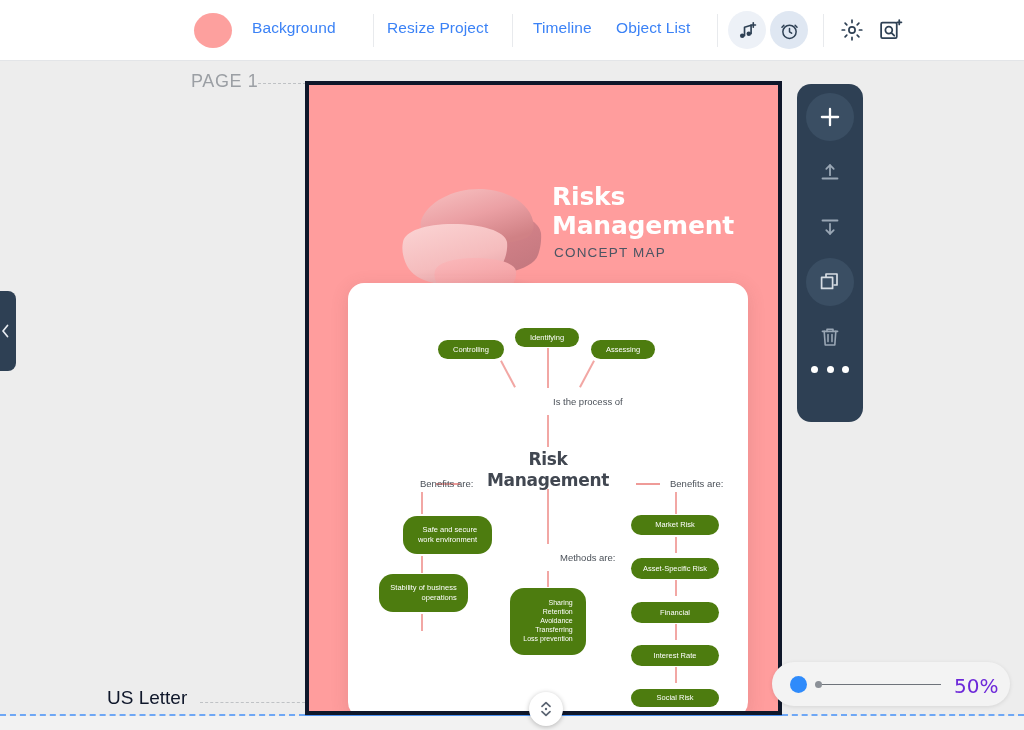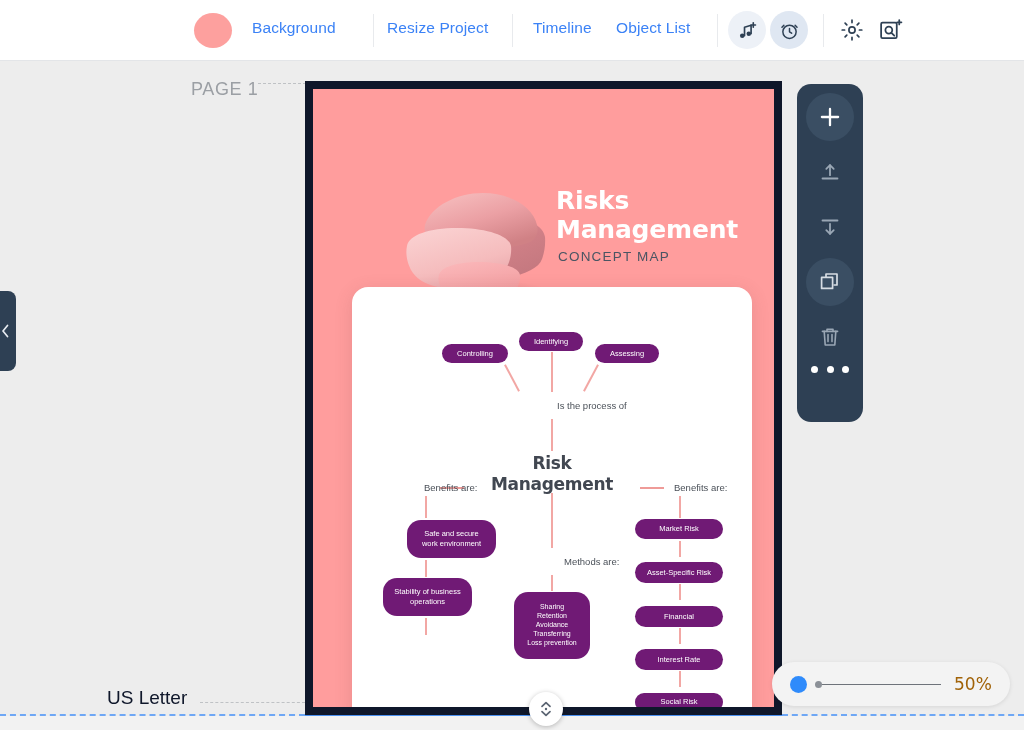--- a/index.html
+++ b/index.html
@@ -51,21 +51,21 @@
   #workspace {
     position: absolute; top: 61px; left: 0;
     width: 1024px; height: 669px;
     background: #ededed;
     overflow: hidden;
   }
 
   
   #page1-label {
     position: absolute; left: 191px; top: 10px;
-    font-size: 18px; color: #9b9fa4; letter-spacing: .6px; margin-top: 8px;
+    font-size: 18px; color: #9b9fa4; letter-spacing: .6px;
   }
   #page1-leader {
     position: absolute; left: 258px; top: 22px;
     width: 48px; height: 0;
     border-top: 1px dashed #bfc2c5;
   }
   #usletter-label {
     position: absolute; left: 107px; top: 626px;
     font-size: 19px; color: #0f172a;
   }
@@ -80,21 +80,21 @@
   }
 
   
   #poster-wrap {
     position: absolute; left: 305px; top: 20px;
     width: 477px; height: 634px;
   }
   #poster {
     position: absolute; inset: 0;
     background: #ff9d9d;
-    border: 8px solid #0f172a;
+    border: 4px solid #0f172a;
     overflow: hidden;
   }
   #poster-bottom-edge {
     position: absolute; left: 305px; top: 652px;
     width: 477px; height: 3px;
     background: #4a90f0;
   }
   #dash-line-left {
     position: absolute; left: 0; top: 653px;
     width: 305px; height: 0;
@@ -134,25 +134,25 @@
     position: absolute; left: 39px; top: 198px;
     width: 400px; height: 435px;
     background: #ffffff;
     border-radius: 16px;
     box-shadow: 0 4px 18px rgba(120,60,60,.16);
   }
 
   
   .pill {
     position: absolute;
-    background: #701a75;
+    background: #4d7c0f;
     border-radius: 999px;
     color: #ffffff;
     display: flex; align-items: center; justify-content: center;
-    text-align: center;
+    text-align: right;
     font-size: 7.5px;
     line-height: 1.28;
     padding: 0 6px;
     cursor: pointer;
   }
   .pill.rounded-box { border-radius: 14px; }
   .conn-v { position: absolute; width: 2px; background: #f2a7a4; }
   .conn-h { position: absolute; height: 2px; background: #ef9b98; }
   .conn-diag { position: absolute; width: 2px; background: #f2a7a4; transform-origin: center; }
   .map-label {
@@ -233,21 +233,21 @@
     background: #8b9097;
   }
   #zoom-track {
     position: absolute; left: 50px; top: 21.5px;
     width: 119px; height: 1.5px; background: #6e737a;
     cursor: pointer;
   }
   #zoom-value {
     position: absolute; left: 182px; top: 12px;
     font-family: "DejaVu Sans", sans-serif;
-    font-size: 17px; color: #a16207; font-weight: normal;
+    font-size: 20px; color: #6d28d9; font-weight: normal;
   }
 </style>
 </head>
 <body>
 
 <div id="topbar">
 
   <div id="brand-dot"></div>
 
   <div class="vdiv" style="left:373px;"></div>

